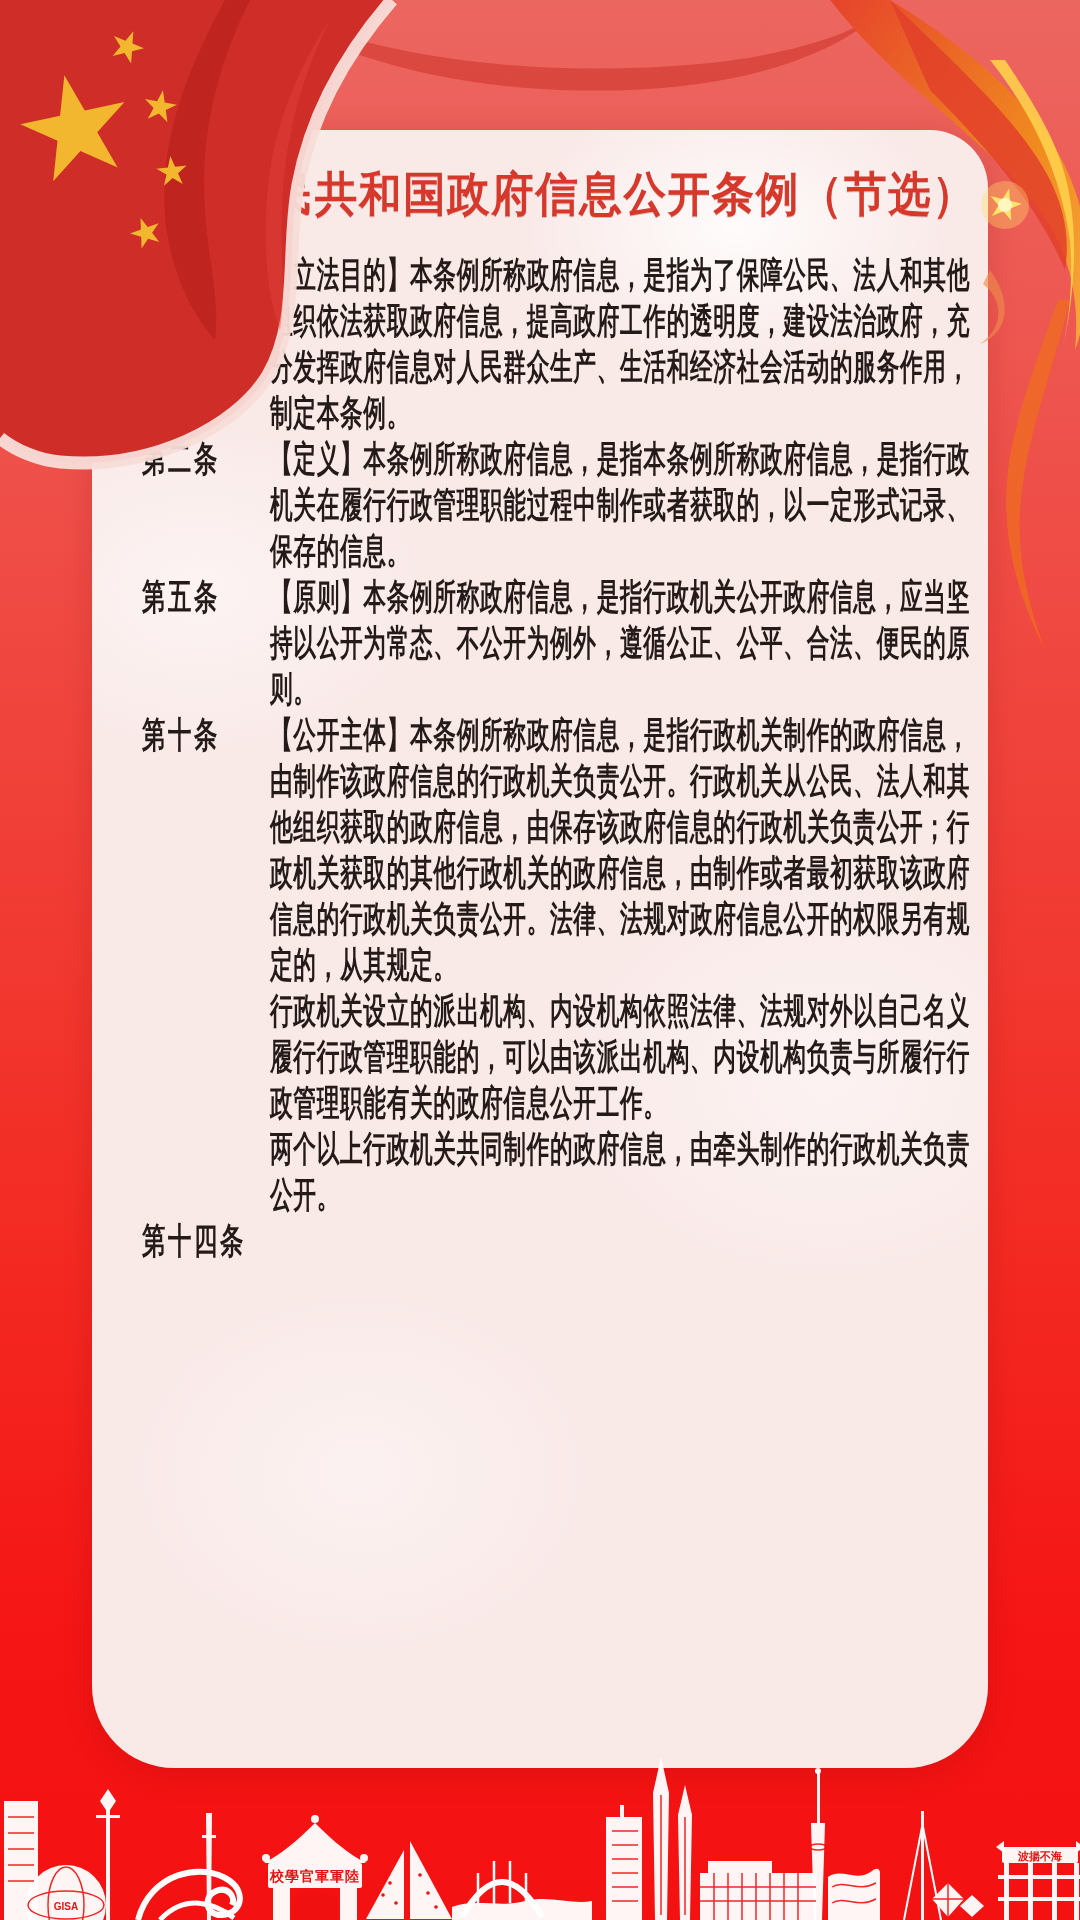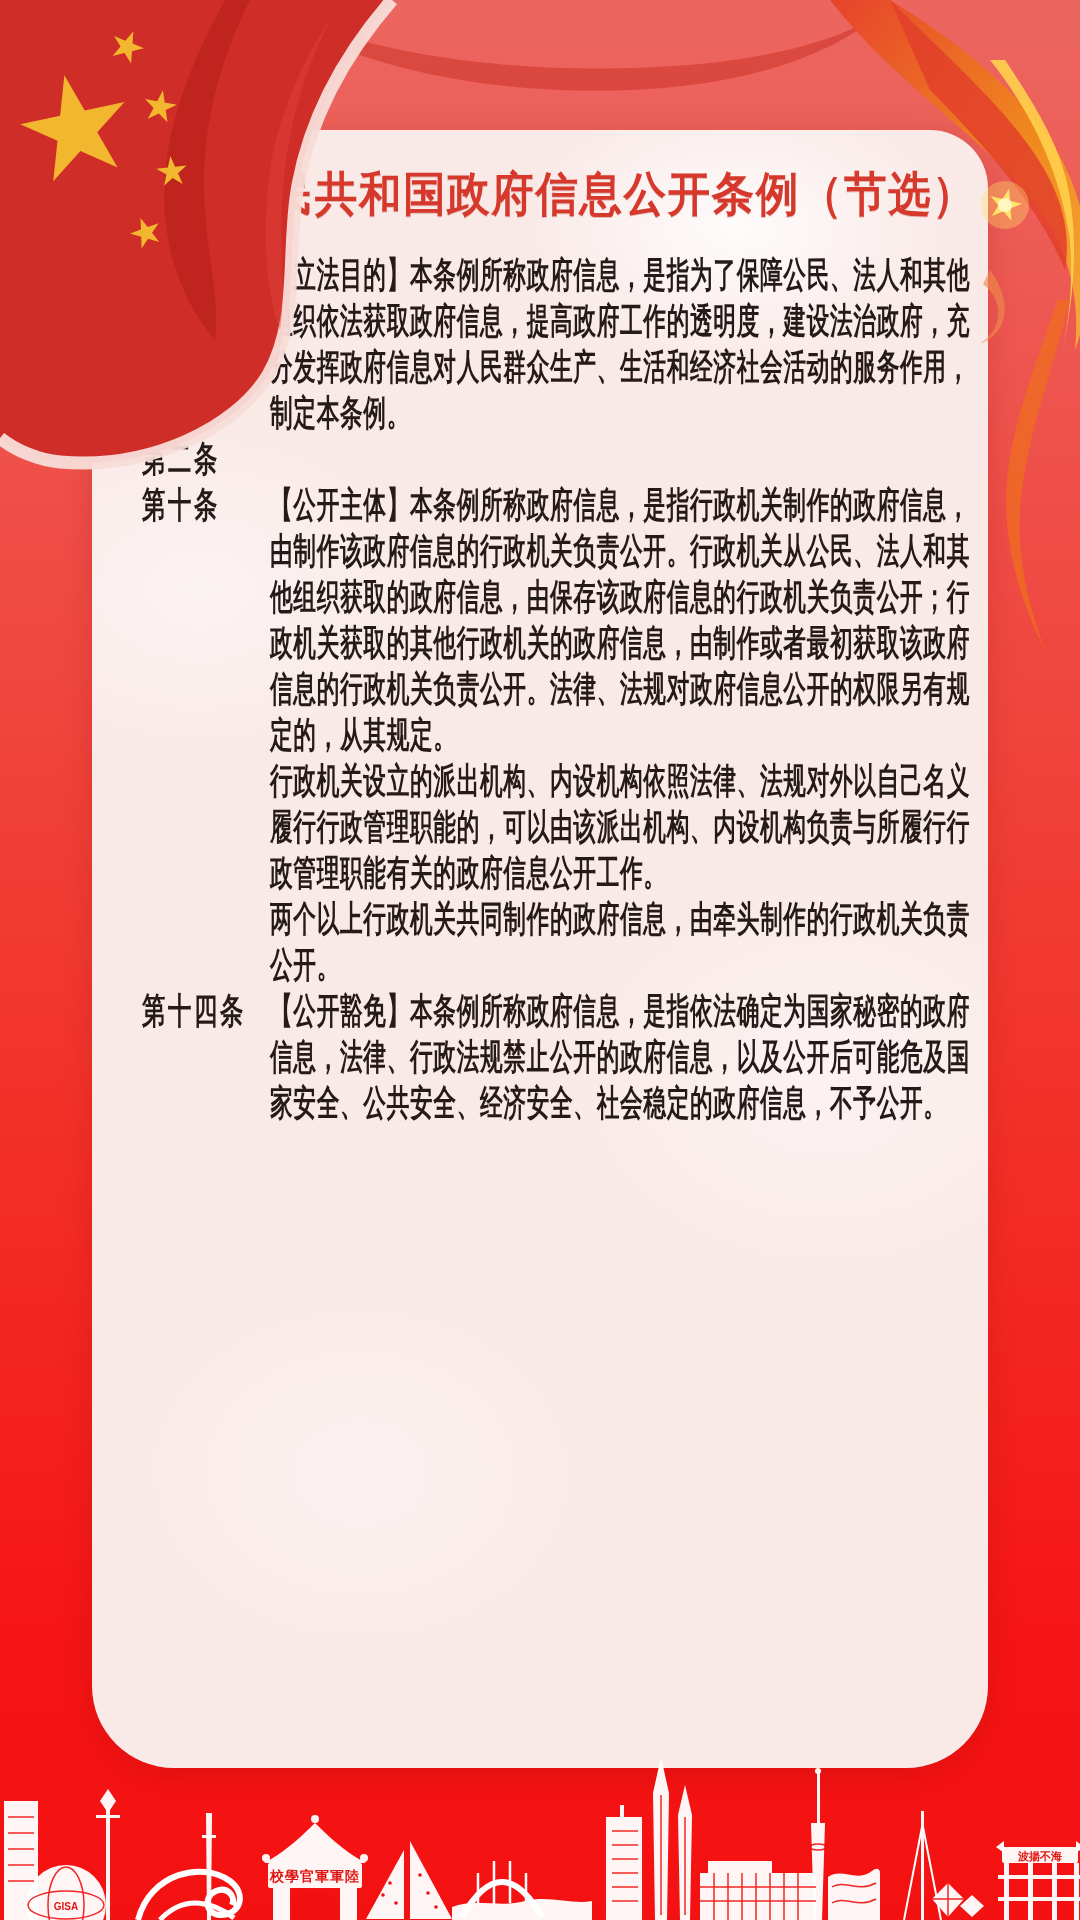--- a/index.html
+++ b/index.html
@@ -50,42 +50,50 @@
     <div class="article-label"><span class="label-inner">第一条</span></div>
     <div class="article-body">
             <div class="cjk">
               <p>【立法目的】本条例所称政府信息，是指为了保障公民、法人和其他组织依法获取政府信息，提高政府工作的透明度，建设法治政府，充分发挥政府信息对人民群众生产、生活和经济社会活动的服务作用，制定本条例。</p>
             </div>
           </div>
   </div>
 
   <div class="article">
     <div class="article-label"><span class="label-inner">第二条</span></div>
-  </div>
-
+    <div class="article-body">
+            <div class="cjk">
+              <p>【定义】本条例所称政府信息，是指本条例所称政府信息，是指行政机关在履行行政管理职能过程中制作或者获取的，以一定形式记录、保存的信息。</p>
+            </div>
+          </div>
+  </div>
+
+  <div class="article">
+    <div class="article-label"><span class="label-inner">第五条</span></div>
+    <div class="article-body">
+            <div class="cjk">
+              <p>【原则】本条例所称政府信息，是指行政机关公开政府信息，应当坚持以公开为常态、不公开为例外，遵循公正、公平、合法、便民的原则。</p>
+            </div>
+          </div>
+  </div>
 
   <div class="article">
     <div class="article-label"><span class="label-inner">第十条</span></div>
     <div class="article-body">
             <div class="cjk">
               <p>【公开主体】本条例所称政府信息，是指行政机关制作的政府信息，由制作该政府信息的行政机关负责公开。行政机关从公民、法人和其他组织获取的政府信息，由保存该政府信息的行政机关负责公开；行政机关获取的其他行政机关的政府信息，由制作或者最初获取该政府信息的行政机关负责公开。法律、法规对政府信息公开的权限另有规定的，从其规定。</p>
               <p>行政机关设立的派出机构、内设机构依照法律、法规对外以自己名义履行行政管理职能的，可以由该派出机构、内设机构负责与所履行行政管理职能有关的政府信息公开工作。</p>
               <p>两个以上行政机关共同制作的政府信息，由牵头制作的行政机关负责公开。</p>
             </div>
           </div>
   </div>
 
 
   <div class="article">
     <div class="article-label"><span class="label-inner">第十四条</span></div>
-    <div class="article-body">
-            <div class="cjk">
-              <p>【公开豁免】本条例所称政府信息，是指依法确定为国家秘密的政府信息，法律、行政法规禁止公开的政府信息，以及公开后可能危及国家安全、公共安全、经济安全、社会稳定的政府信息，不予公开。</p>
-            </div>
-          </div>
   </div>
 
 </div>
   </div>
 
   <svg class="flag-svg" width="900" height="520" viewBox="0 0 900 520">
     <defs>
       <polygon id="star5" points="0,-1 -0.225,-0.309 -0.951,-0.309 -0.363,0.118 -0.588,0.809 0,0.382 0.588,0.809 0.363,0.118 0.951,-0.309 0.225,-0.309"></polygon>
     </defs>
     <g>

